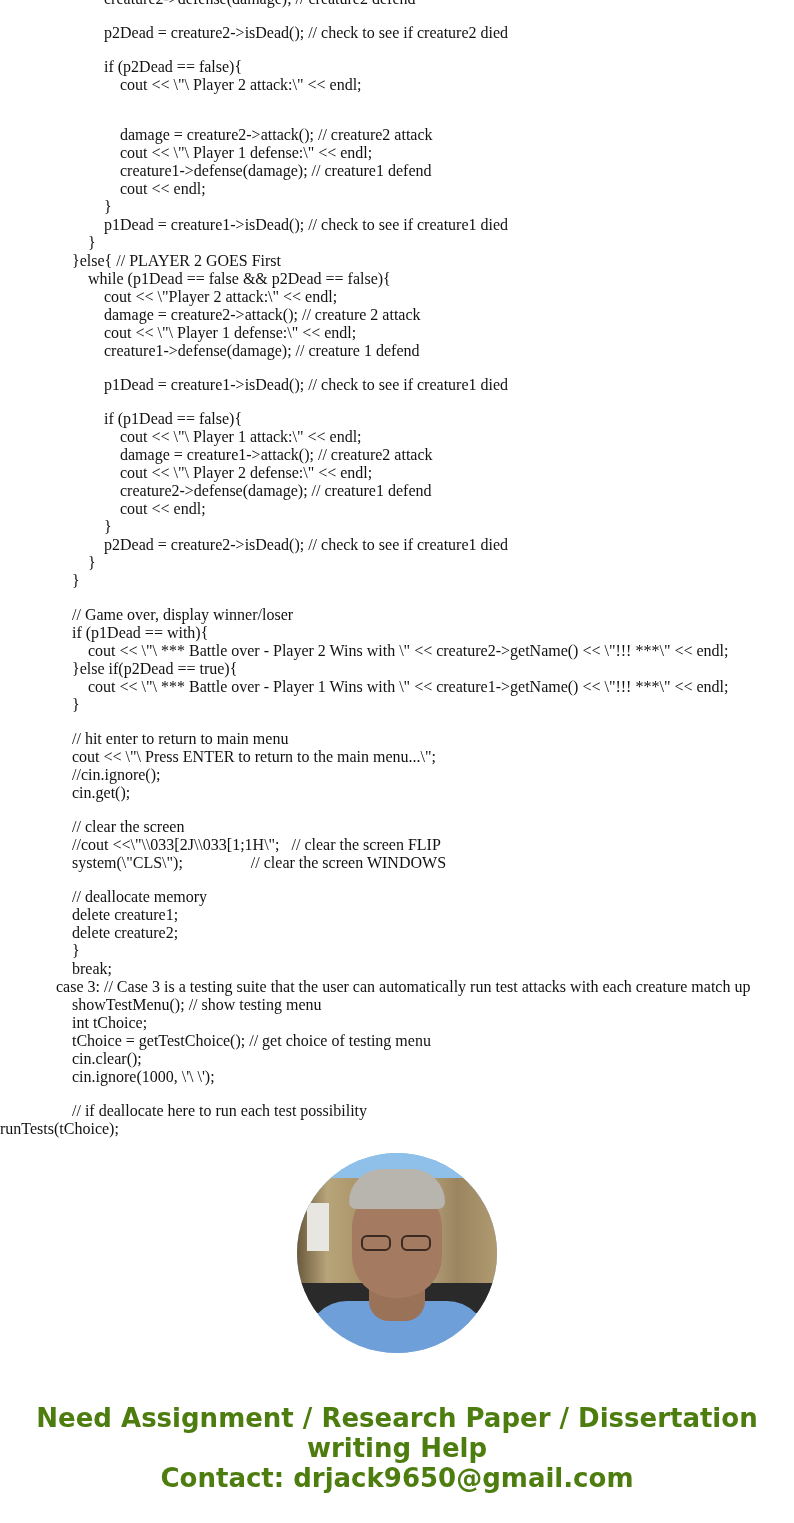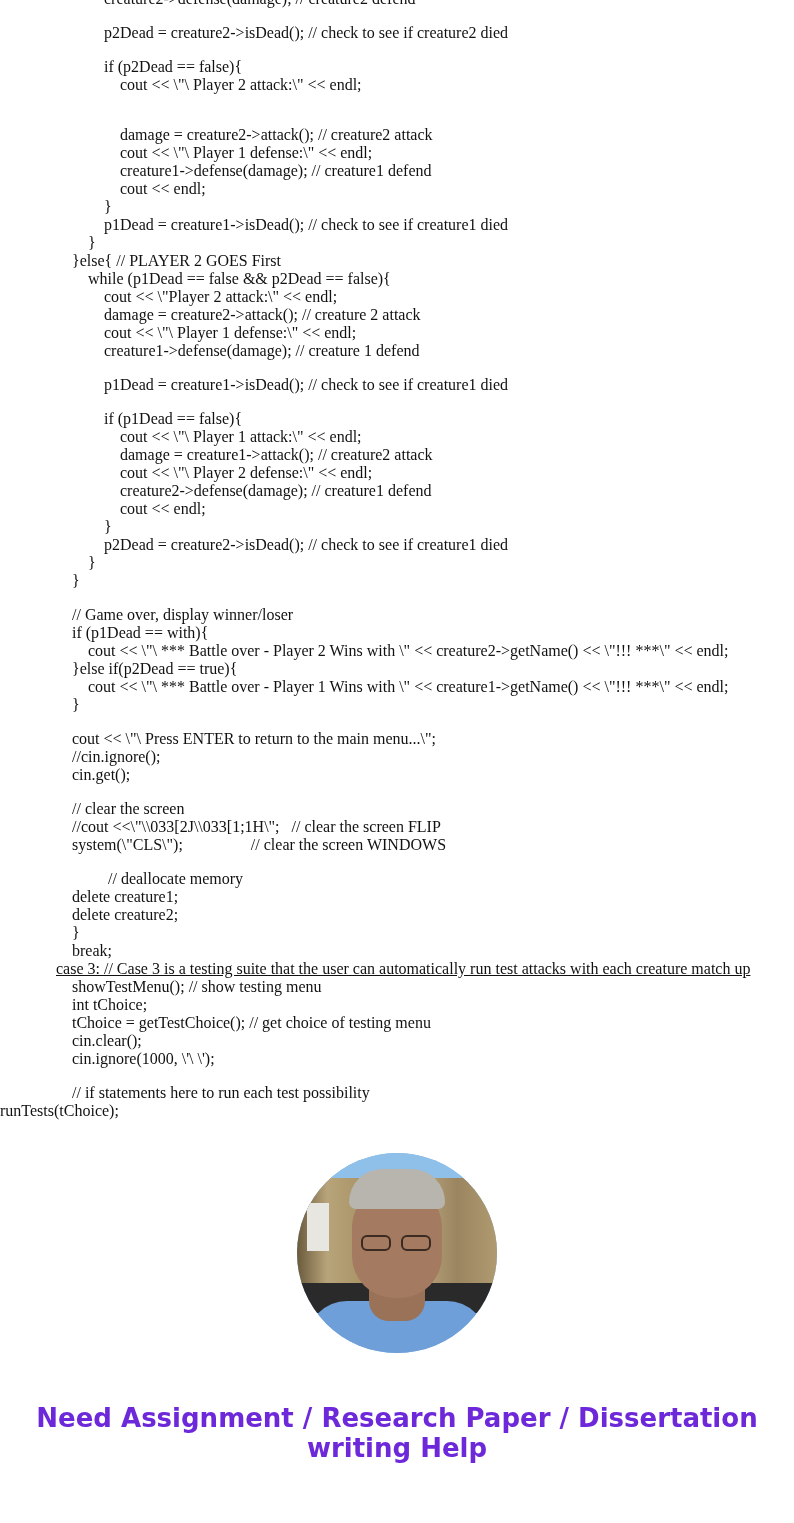--- a/index.html
+++ b/index.html
@@ -98,21 +98,21 @@
     .footer {
       position: absolute;
       left: 0;
       top: 1403px;
       width: 794px;
       text-align: center;
       font-family: "DejaVu Sans", sans-serif;
       font-weight: bold;
       font-size: 26px;
       line-height: 30px;
-      color: #6d28d9;
+      color: #4d7c0f;
     }
   </style>
 </head>
 <body>
 
 <div class="code" id="code">
     <div class="line" style="padding-left: 104px;">creature2-&gt;defense(damage); // creature2 defend</div>
     <div class="blank"></div>
     <div class="line" style="padding-left: 104px;">p2Dead = creature2-&gt;isDead(); // check to see if creature2 died</div>
     <div class="blank"></div>
@@ -145,41 +145,42 @@
     <div class="line" style="padding-left: 88px;">}</div>
     <div class="line" style="padding-left: 72px;">}</div>
     <div class="blank"></div>
     <div class="line" style="padding-left: 72px;">// Game over, display winner/loser</div>
     <div class="line" style="padding-left: 72px;">if (p1Dead == with){</div>
     <div class="line" style="padding-left: 88px;">cout &lt;&lt; \"\ *** Battle over - Player 2 Wins with \" &lt;&lt; creature2-&gt;getName() &lt;&lt; \"!!! ***\" &lt;&lt; endl;</div>
     <div class="line" style="padding-left: 72px;">}else if(p2Dead == true){</div>
     <div class="line" style="padding-left: 88px;">cout &lt;&lt; \"\ *** Battle over - Player 1 Wins with \" &lt;&lt; creature1-&gt;getName() &lt;&lt; \"!!! ***\" &lt;&lt; endl;</div>
     <div class="line" style="padding-left: 72px;">}</div>
     <div class="blank"></div>
+    <div class="line" style="padding-left: 72px;">// hit enter to return to main menu</div>
     <div class="line" style="padding-left: 72px;">cout &lt;&lt; \"\ Press ENTER to return to the main menu...\";</div>
     <div class="line" style="padding-left: 72px;">//cin.ignore();</div>
     <div class="line" style="padding-left: 72px;">cin.get();</div>
     <div class="blank"></div>
     <div class="line" style="padding-left: 72px;">// clear the screen</div>
     <div class="line" style="padding-left: 72px;">//cout &lt;&lt;\"\\033[2J\\033[1;1H\";   // clear the screen FLIP</div>
     <div class="line" style="padding-left: 72px;">system(\"CLS\");                 // clear the screen WINDOWS</div>
     <div class="blank"></div>
-    <div class="line" style="padding-left: 72px; margin-left: 36px;">// deallocate memory</div>
+    <div class="line" style="padding-left: 72px;">// deallocate memory</div>
     <div class="line" style="padding-left: 72px;">delete creature1;</div>
     <div class="line" style="padding-left: 72px;">delete creature2;</div>
     <div class="line" style="padding-left: 72px;">}</div>
     <div class="line" style="padding-left: 72px;">break;</div>
-    <div class="line" style="padding-left: 56px; text-decoration: underline;">case 3: // Case 3 is a testing suite that the user can automatically run test attacks with each creature match up</div>
+    <div class="line" style="padding-left: 56px;">case 3: // Case 3 is a testing suite that the user can automatically run test attacks with each creature match up</div>
     <div class="line" style="padding-left: 72px;">showTestMenu(); // show testing menu</div>
     <div class="line" style="padding-left: 72px;">int tChoice;</div>
     <div class="line" style="padding-left: 72px;">tChoice = getTestChoice(); // get choice of testing menu</div>
     <div class="line" style="padding-left: 72px;">cin.clear();</div>
     <div class="line" style="padding-left: 72px;">cin.ignore(1000, \'\ \');</div>
     <div class="blank"></div>
-    <div class="line" style="padding-left: 72px;">// if statements here to run each test possibility</div>
+    <div class="line" style="padding-left: 72px;">// if deallocate here to run each test possibility</div>
     <div class="line" style="">runTests(tChoice);</div>
   </div>
 
 <div class="avatar-wrap">
   <div class="avatar-bg-top"></div>
   <div class="avatar-wall"></div>
   <div class="avatar-switch"></div>
   <div class="avatar-dark"></div>
   <div class="avatar-shirt"></div>
   <div class="avatar-neck"></div>
@@ -187,13 +188,14 @@
   <div class="avatar-hair"></div>
   <div class="avatar-glasses">
     <span style="left:0"></span>
     <span style="left:40px"></span>
   </div>
 </div>
 
 <div class="footer">
   <div>Need Assignment / Research Paper / Dissertation</div>
   <div>writing Help</div>
+  <div>Contact: drjack9650@gmail.com</div>
 </div>
 
 </body></html>

